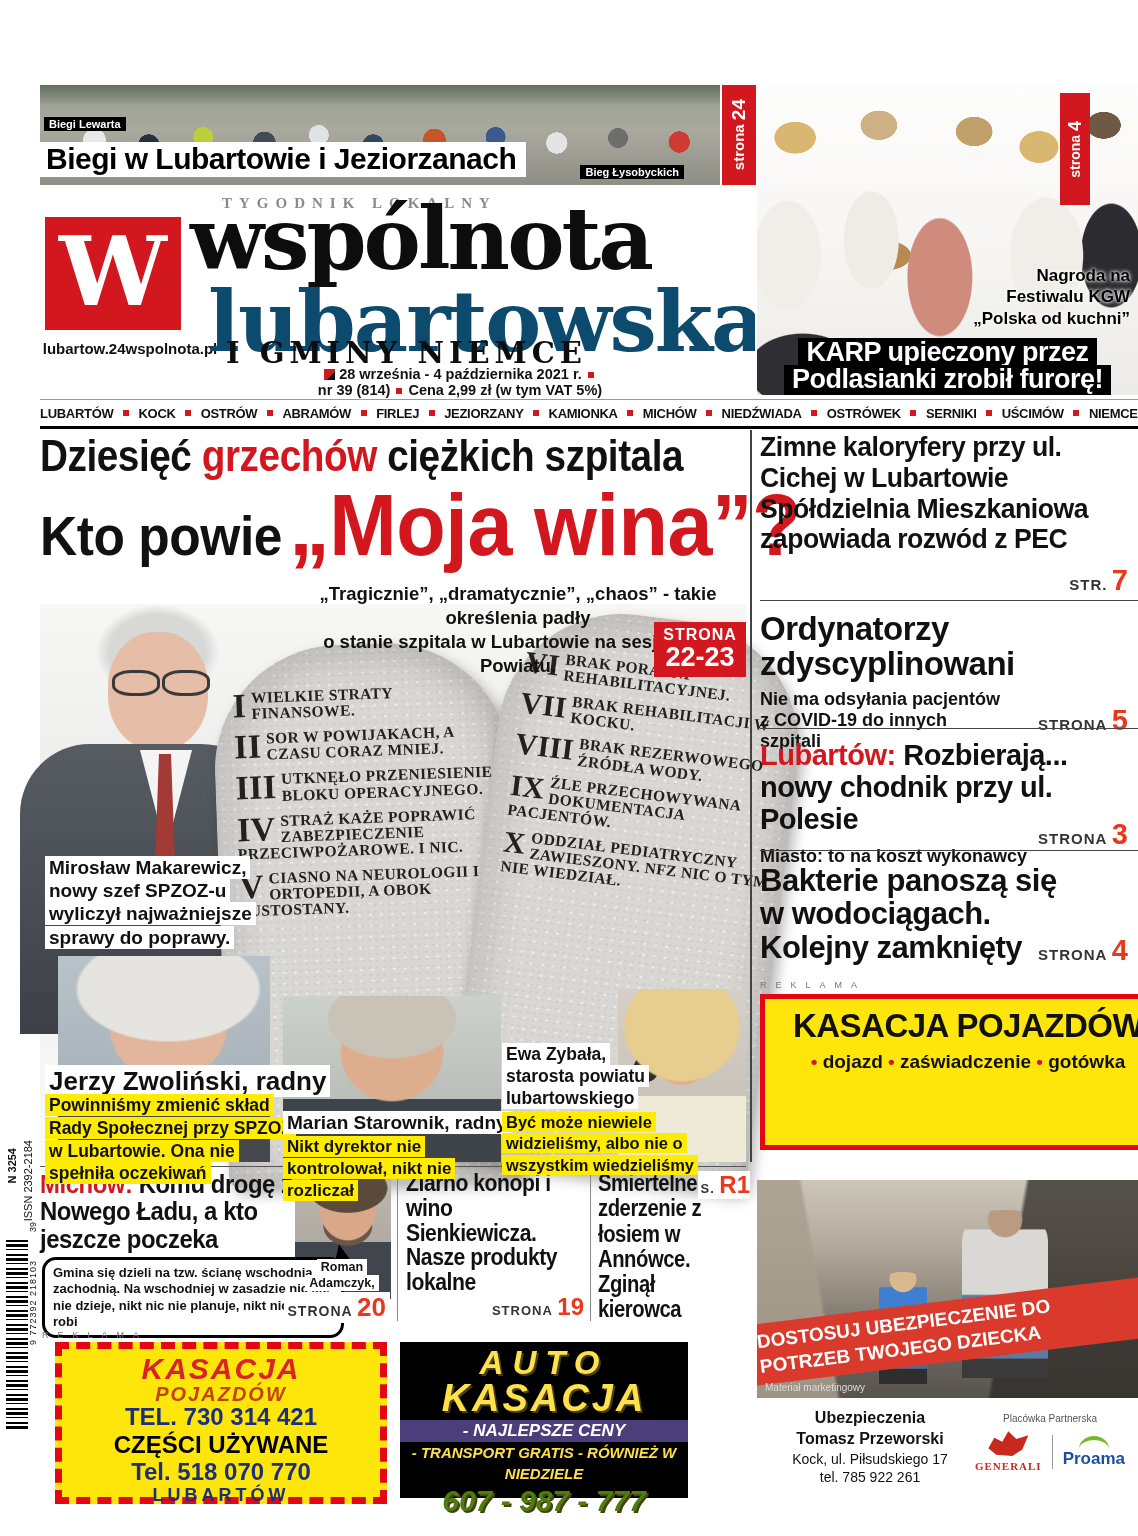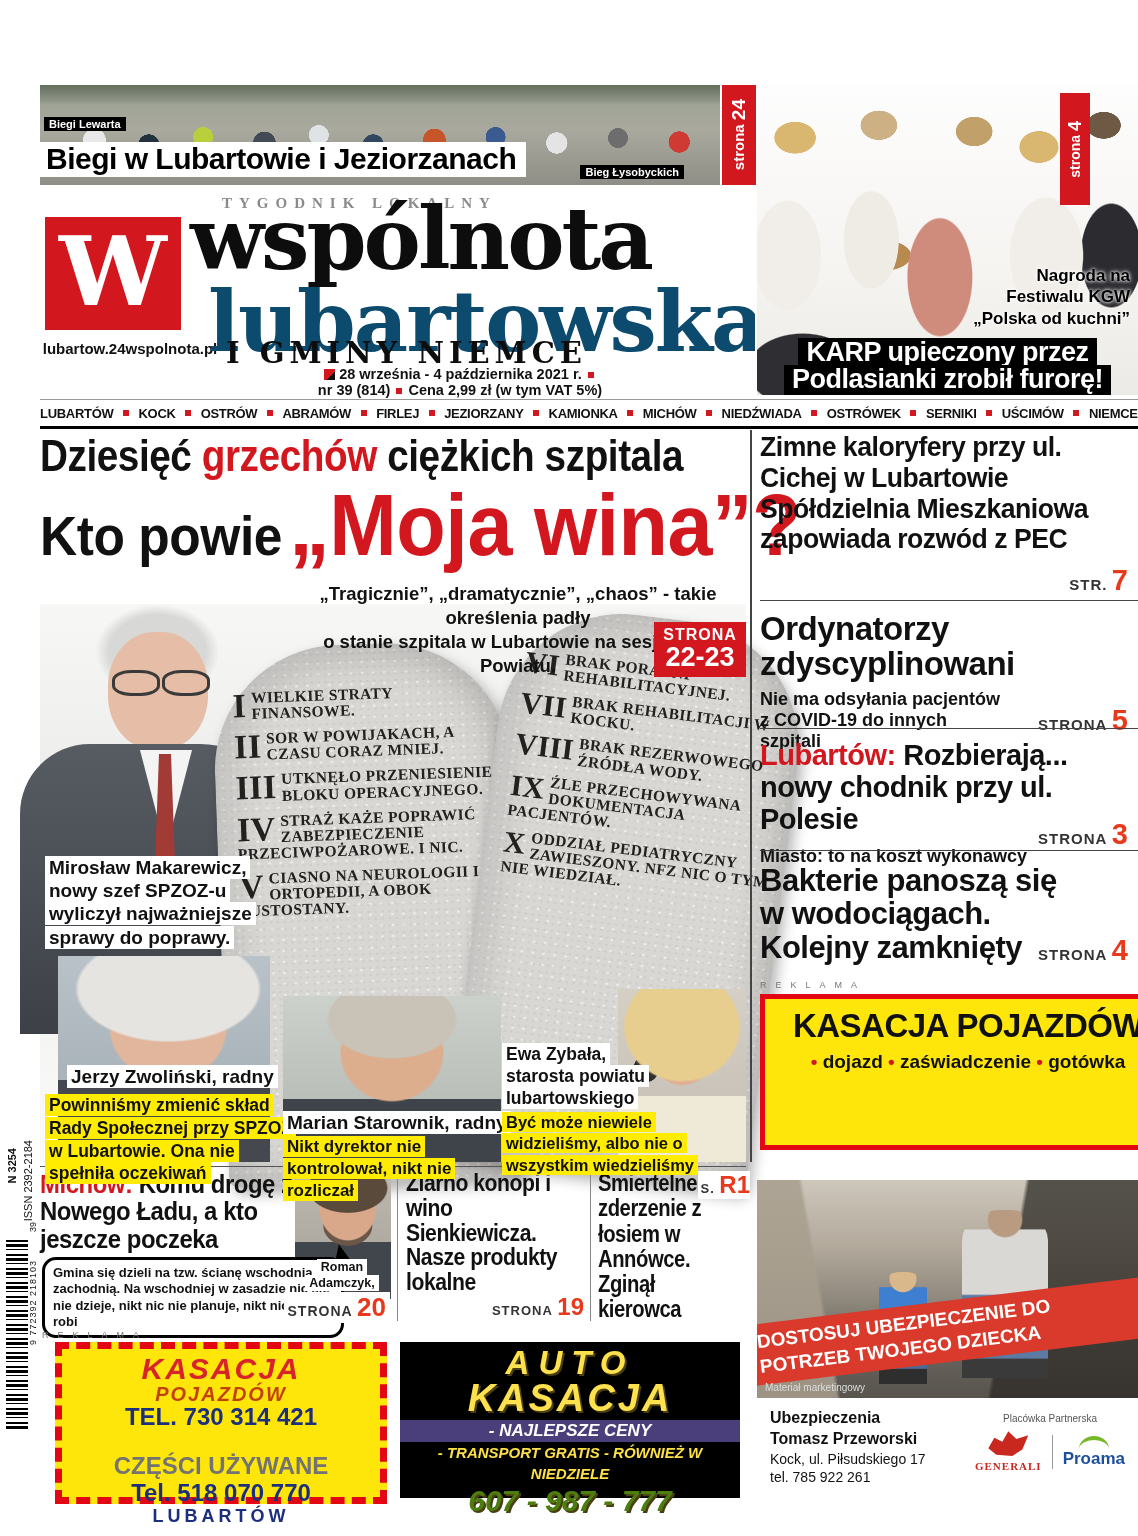--- a/index.html
+++ b/index.html
@@ -199,21 +199,21 @@
            linear-gradient(180deg, transparent 62%, #3f434a 62%),
            linear-gradient(180deg,#ccd1cc,#aeb3ae);"></div>
       <div class="port" style="left:578px;top:385px;width:128px;height:173px;background:
            radial-gradient(ellipse 46% 32% at 50% 22%, #e7cd8e 96%, transparent 100%),
            radial-gradient(ellipse 26% 22% at 50% 34%, #e0af93 96%, transparent 100%),
            radial-gradient(ellipse 10% 8% at 22% 46%, #30302f 96%, transparent 100%),
            linear-gradient(180deg, transparent 62%, #efe9d8 62%),
            linear-gradient(180deg,#d5cfc5,#c2bcb2);"></div>
 
       <div class="abs" style="left:5px;top:252px;width:222px;font-size:19px;line-height:1.22;z-index:6;"><span class="wcap">Mirosław Makarewicz, nowy szef SPZOZ-u wyliczył najważniejsze sprawy do poprawy.</span></div>
-      <div class="abs" style="left:5px;top:462px;font-size:19px;z-index:6;margin-left:22px;"><span class="wcap">Jerzy Zwoliński, radny</span></div>
+      <div class="abs" style="left:5px;top:462px;font-size:26px;z-index:6;"><span class="wcap">Jerzy Zwoliński, radny</span></div>
       <div class="abs" style="left:5px;top:490px;width:248px;font-size:17.5px;line-height:1.3;z-index:6;"><span class="ycap">Powinniśmy zmienić skład Rady Społecznej przy SPZOZ w Lubartowie. Ona nie spełniła oczekiwań</span></div>
       <div class="abs" style="left:243px;top:508px;font-size:19px;z-index:6;"><span class="wcap">Marian Starownik, radny</span></div>
       <div class="abs" style="left:243px;top:532px;width:220px;font-size:17px;line-height:1.3;z-index:6;"><span class="ycap">Nikt dyrektor nie kontrolował, nikt nie rozliczał</span></div>
       <div class="abs" style="left:462px;top:440px;width:175px;font-size:17.5px;line-height:1.25;z-index:6;"><span class="wcap">Ewa Zybała, starosta powiatu lubartowskiego</span></div>
       <div class="abs" style="left:462px;top:508px;width:244px;font-size:16.5px;line-height:1.3;z-index:6;"><span class="ycap">Być może niewiele widzieliśmy, albo nie o wszystkim wiedzieliśmy</span></div>
     </div>
   </div>
 
   <div class="divline" style="left:750px;top:430px;width:2px;height:732px;"></div>
 
@@ -285,26 +285,26 @@
       <span class="abs" style="right:-4px;top:0;background:#fff;padding-left:3px;"><span class="pgword" style="font-size:13px;">S.</span> <span class="pgnum" style="font-size:24px;">R1</span></span>
     </div>
   </div>
 
   <div class="abs" style="left:42px;top:1330px;font-size:9px;color:#777;letter-spacing:9px;">REKLAMA</div>
 
   <div class="abs" style="left:55px;top:1342px;width:318px;height:148px;background:#ffe60a;border:7px dashed #e30613;text-align:center;">
     <div class="b" style="font-style:italic;color:#d8232a;font-size:30px;letter-spacing:2px;line-height:1;margin-top:5px;">KASACJA</div>
     <div class="b" style="font-style:italic;color:#c2410c;font-size:20px;letter-spacing:2px;line-height:1;">POJAZDÓW</div>
     <div class="b" style="color:#1c2f7c;font-size:24px;line-height:1.1;">TEL. 730 314 421</div>
-    <div class="b" style="color:#737373;font-size:24px;line-height:1.1;margin-top:23px;">CZĘŚCI UŻYWANE</div>
+    <div class="b" style="color:#000000;font-size:24px;line-height:1.1;margin-top:2px;">CZĘŚCI UŻYWANE</div>
     <div class="b" style="color:#1c2f7c;font-size:24px;line-height:1.1;">Tel. 518 070 770</div>
     <div class="b" style="color:#1c2f7c;font-size:18px;letter-spacing:4px;line-height:1.15;">LUBARTÓW</div>
   </div>
 
-  <div class="abs" style="left:400px;top:1342px;width:340px;height:156px;background:#000;text-align:center;font-style:italic;">
+  <div class="abs" style="left:400px;top:1342px;width:288px;height:156px;background:#000;text-align:center;font-style:italic;">
     <div class="b" style="color:#ffe14d;font-size:33px;letter-spacing:9px;line-height:1;margin-top:4px;text-shadow:2px 2px 0 #4a3f12;">AUTO</div>
     <div class="b" style="color:#ffe14d;font-size:38px;letter-spacing:3px;line-height:1;text-shadow:2px 2px 0 #4a3f12;">KASACJA</div>
     <div class="b" style="background:#4a3f7a;color:#fff;font-size:17px;line-height:1.3;margin-top:3px;">- NAJLEPSZE CENY</div>
     <div class="b" style="color:#fde047;font-size:15px;line-height:1.4;">- TRANSPORT GRATIS - RÓWNIEŻ W NIEDZIELE</div>
     <div class="b" style="color:#4d7c0f;font-size:30px;line-height:1.1;text-shadow:2px 2px 0 #4a3f12;">607 - 987 - 777</div>
   </div>
 
   <div class="abs" style="left:757px;top:1180px;width:381px;height:218px;overflow:hidden;background:
        linear-gradient(100deg, transparent 64%, rgba(45,42,38,.75) 65%),
        linear-gradient(260deg, transparent 80%, rgba(168,158,142,.85) 81%),
@@ -314,21 +314,21 @@
          linear-gradient(180deg, transparent 11%, #d9d8d4 12% 50%, #5d7aa2 51% 88%, #3a3a3a 89%);"></div>
     <div class="abs" style="left:122px;top:92px;width:48px;height:112px;border-radius:45% 45% 4px 4px/16% 16% 0 0;background:
          radial-gradient(circle at 50% 6%, #d9b98c 12%, transparent 13%),
          linear-gradient(180deg, transparent 13%, #3f7fd1 14% 48%, #4d6a94 49% 86%, #2e2e2e 87%);"></div>
     <div class="abs b" style="left:-14px;top:118px;width:430px;background:#d93a2b;color:#fff;font-size:19px;line-height:1.3;padding:6px 14px;transform:rotate(-7deg);">
       <span>DOSTOSUJ UBEZPIECZENIE DO</span><br>
       <span>POTRZEB TWOJEGO DZIECKA</span>
     </div>
     <span class="abs" style="left:8px;bottom:5px;color:#ddd;font-size:10px;">Materiał marketingowy</span>
   </div>
-  <div class="abs" style="left:770px;top:1408px;width:200px;font-size:14px;line-height:1.3;">
+  <div class="abs" style="left:770px;top:1408px;width:200px;font-size:14px;line-height:1.3;text-align:center;">
     <span class="b" style="font-size:16px;">Ubezpieczenia</span><br>
     <span class="b" style="font-size:16px;">Tomasz Przeworski</span><br>
     <span>Kock, ul. Piłsudskiego 17</span><br>
     <span>tel. 785 922 261</span>
   </div>
   <div class="abs" style="left:965px;top:1408px;width:170px;text-align:center;">
     <span style="font-size:10px;color:#555;">Placówka Partnerska</span>
     <div style="display:flex;align-items:center;justify-content:center;margin-top:4px;">
       <div style="text-align:center;">
         <div style="width:40px;height:26px;margin:0 auto;background:#c8281e;clip-path:polygon(0 70%,15% 30%,35% 45%,50% 5%,70% 35%,100% 20%,85% 75%,60% 100%,20% 95%);"></div>

